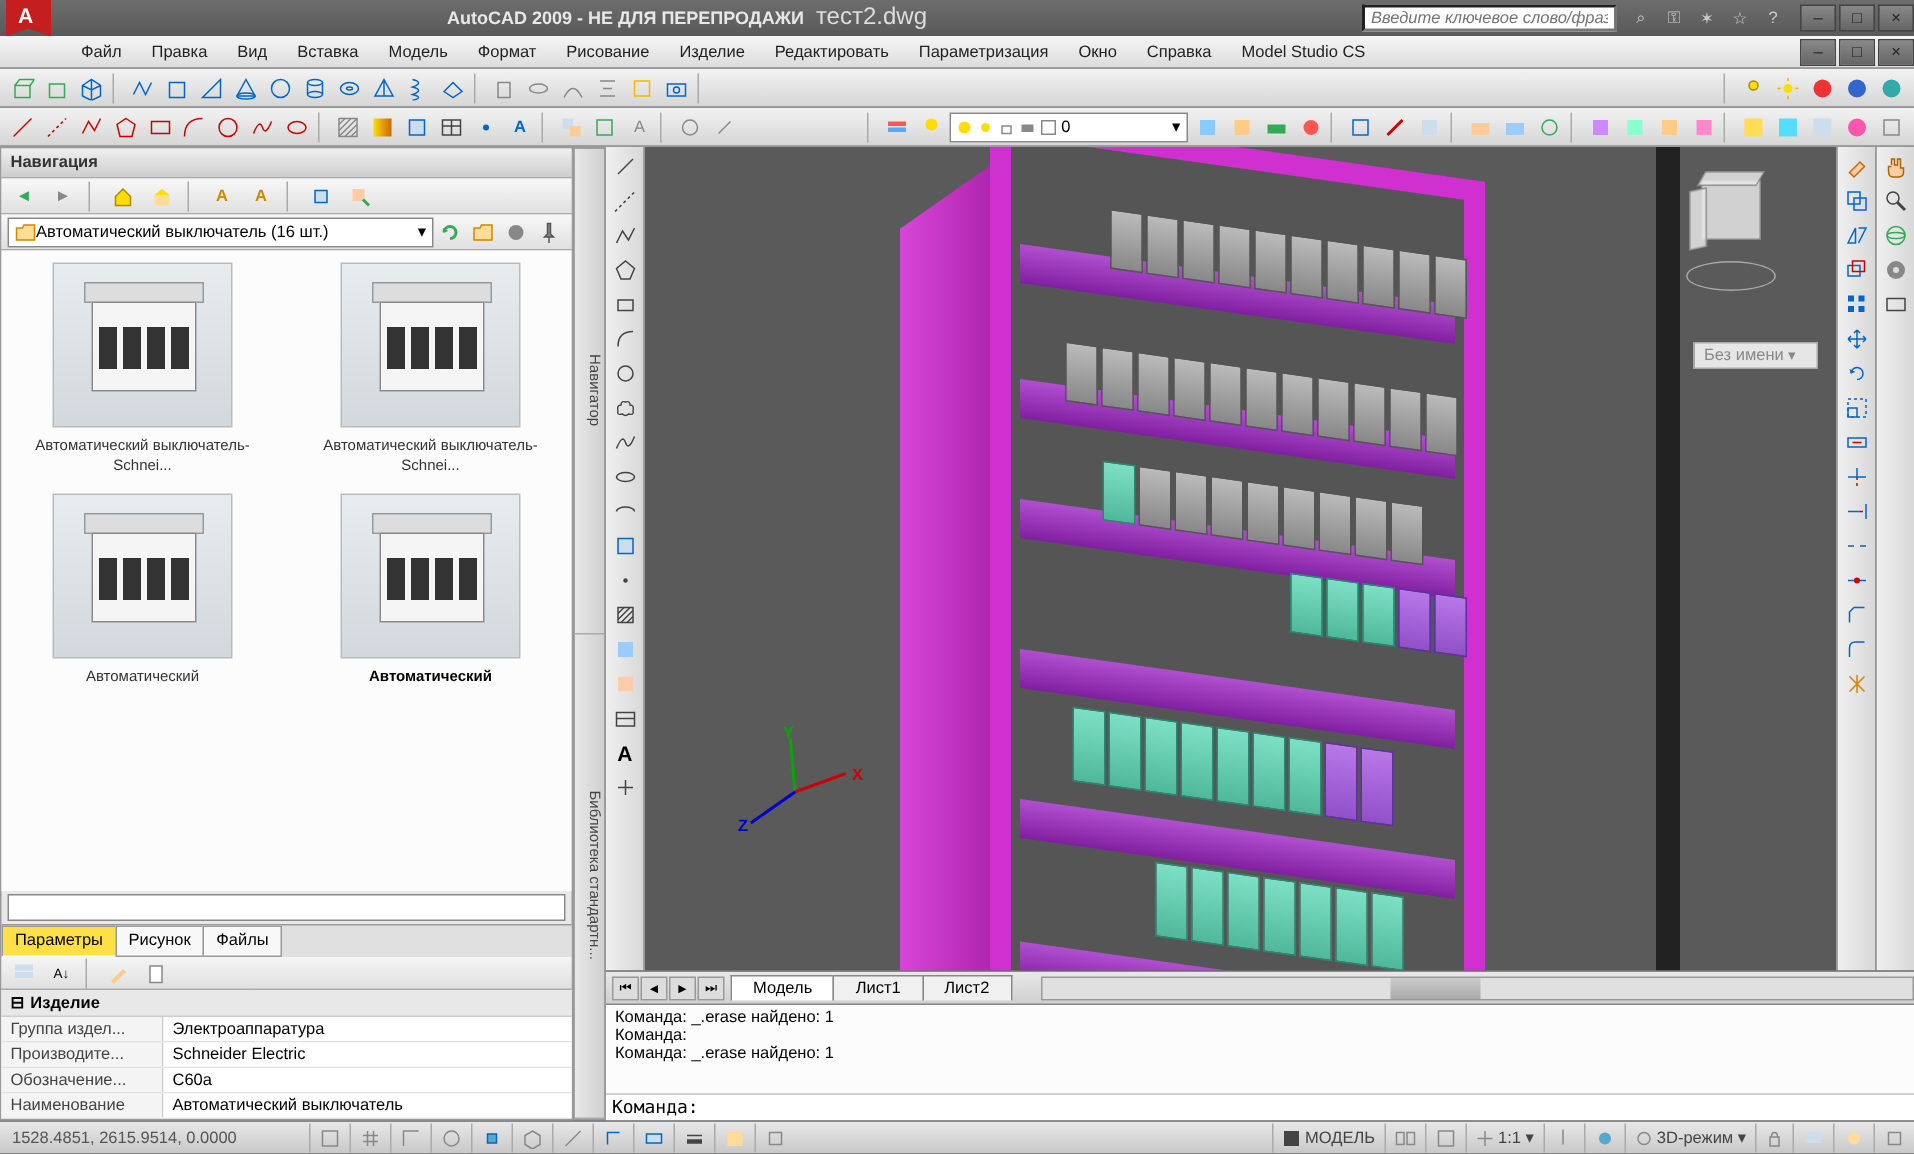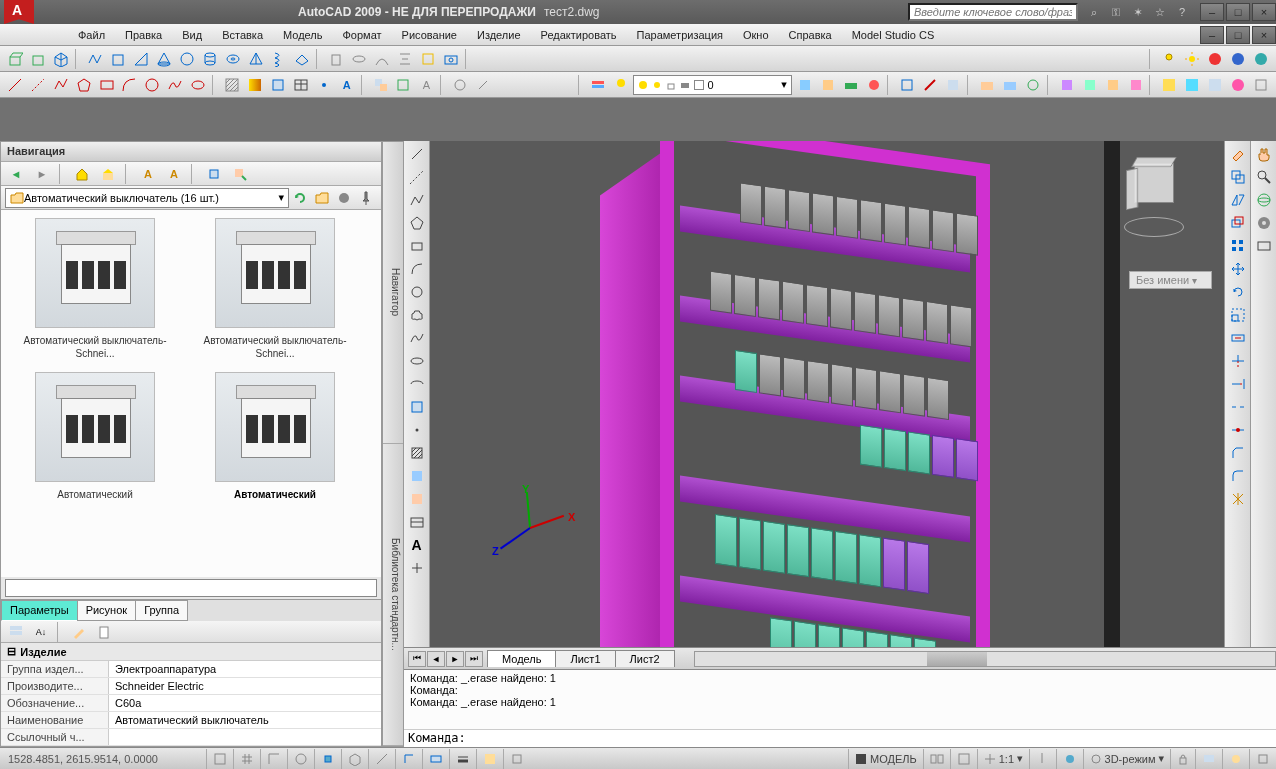--- a/index.html
+++ b/index.html
@@ -3,61 +3,61 @@
 <meta charset="utf-8">
 <style>
 * { margin: 0; padding: 0; box-sizing: border-box; font-family: Tahoma, sans-serif; font-size: 11px; }
 body { width: 1276px; height: 769px; background: #717171; overflow: hidden; display: flex; flex-direction: column; }
 
 
 .titlebar { height: 24px; background: linear-gradient(#6d6d6d,#595959); display: flex; align-items: center; color: #fff; }
 .app-logo { width: 30px; height: 24px; background: #c41e1e; clip-path: polygon(0 0,100% 0,100% 100%,50% 80%,0 100%); margin: 0 4px; position: relative; }
 .app-logo::after { content:"A"; color:#fff; font-weight:bold; position:absolute; left:8px; top:2px; font-size:14px;}
 .title-text { font-weight: bold; margin-left: 260px; color:#e8e8e8; font-size:12px;}
-.title-file { margin-left: 8px; color:#ddd; font-size:12px;}
+.title-file { margin-left: 8px; color:#ddd; font-size:16px;}
 .search-title { margin-left: auto; width: 170px; height: 18px; background: #fff; color: #888; font-style: italic; padding: 2px 4px; }
 .title-icons { display: flex; gap: 6px; margin: 0 8px; }
 .title-ic { width: 16px; height: 16px; display:flex; align-items:center; justify-content:center; color:#ccc; }
 .win-controls { display: flex; }
 .win-btn { width: 24px; height: 18px; background: linear-gradient(#888,#666); border: 1px solid #444; margin-left: 2px; display:flex;align-items:center;justify-content:center;color:#222;}
 
 
-.menubar { height: 22px; background: linear-gradient(#f5f5f5,#dcdcdc); display: flex; align-items: center; padding-left: 68px; border-bottom:1px solid #999;}
+.menubar { height: 22px; background: linear-gradient(#f5f5f5,#dcdcdc); display: flex; align-items: center; padding-left: 44px; border-bottom:1px solid #999;}
 .menu-item { padding: 3px 10px; color: #222; cursor:pointer;}
 
 
 .toolbar-row { height: 26px; background: linear-gradient(#f2f2f2,#d6d6d6); display: flex; align-items: center; border-bottom: 1px solid #999; padding: 0 4px; gap: 1px;}
 .tool-btn { width: 22px; height: 22px; border: 1px solid transparent; display: flex; align-items: center; justify-content: center; cursor:pointer; }
 .tool-sep { width: 6px; height: 20px; border-left: 1px solid #aaa; margin: 0 2px; }
 .layer-drop { width: 160px; height: 20px; background: #fff; border: 1px solid #888; display: flex; align-items: center; padding: 0 4px; gap:4px;}
 
 
-.main-area { flex: 1; display: flex; overflow: hidden; margin-top: 43px; }
+.main-area { flex: 1; display: flex; overflow: hidden; }
 
 
 .left-panel { width: 382px; background: #e8e8e8; display: flex; flex-direction: column; border: 1px solid #999;}
 .nav-header { height: 20px; background: linear-gradient(#f0f0f0,#cdcdcd); font-weight: bold; padding: 3px 6px; border-bottom:1px solid #aaa; color:#333;}
 .nav-toolbar { height: 24px; background: linear-gradient(#f8f8f8,#e0e0e0); display:flex; align-items:center; gap:4px; padding:0 4px; border-bottom:1px solid #aaa;}
 .nav-toolbar2 { height: 24px; background: linear-gradient(#f8f8f8,#e0e0e0); display:flex; align-items:center; padding:0 4px; border-bottom:1px solid #aaa;}
 .folder-drop { flex:1; height:20px; background:#fff; border:1px solid #888; display:flex; align-items:center; padding:0 4px;}
 .nav-gallery { flex: 1; background: #fcfcfc; overflow-y: auto; padding: 8px 4px;}
-.gallery-row { display: flex; }
+.gallery-row { display: flex; justify-content: space-between; }
 .gallery-item { width: 180px; text-align: center; margin-bottom: 12px;}
 .gallery-img { width: 120px; height: 110px; margin: 0 auto 6px; background: linear-gradient(#e8ecef,#d2d8dd); border:1px solid #bbb; position:relative;}
 .breaker-body { position:absolute; left:25px; top:25px; width:70px; height:60px; background:#f5f5f5; border:1px solid #888;}
 .breaker-top { position:absolute; left:20px; top:12px; width:80px; height:14px; background:#ddd; border:1px solid #999;}
 .breaker-sw { position:absolute; width:12px; height:28px; background:#333; top:42px;}
 .gallery-label { font-size:10px; color:#333; line-height:1.3;}
 .item-sel .gallery-label { font-weight:bold; color:#000;}
 .filter-inp { width: calc(100% - 8px); height: 18px; background:#fff; border:1px solid #888; margin:2px 4px;}
 
 
 .prop-tabs { height: 22px; background: #e0e0e0; display:flex; border-top:1px solid #999;}
 .prop-tab { padding: 3px 8px; border: 1px solid #999; background:#f8f8f8; margin-right:-1px; cursor:pointer;}
-.prop-tab.active { background:#5eead4; border-bottom-color:#fff;}
+.prop-tab.active { background:#fde047; border-bottom-color:#fff;}
 .prop-toolbar { height:22px; background: linear-gradient(#f5f5f5,#e0e0e0); display:flex; align-items:center; gap:3px; padding:0 4px; border-bottom:1px solid #aaa;}
 .prop-grid { background:#fff; flex-shrink:0;}
 .prop-section { background:#e8e8e8; padding:2px 6px; font-weight:bold; border-bottom:1px solid #ccc; display:flex; align-items:center; gap:4px;}
 .prop-row { display:flex; border-bottom:1px solid #e0e0e0;}
 .prop-key { width:108px; padding:2px 6px; color:#444; border-right:1px solid #ccc; background:#f4f4f4; white-space:nowrap; overflow:hidden; text-overflow:ellipsis;}
 .prop-val { flex:1; padding:2px 6px; background:#fff; white-space:nowrap; overflow:hidden; text-overflow:ellipsis;}
 
 
 .side-tabs { width: 22px; background: linear-gradient(90deg,#e8e8e8,#d0d0d0); display:flex; flex-direction:column; border:1px solid #999;}
 .side-tab { flex:1; writing-mode: vertical-rl; text-align:center; padding:8px 2px; border-bottom:1px solid #aaa; cursor:pointer; font-size:10px; color:#444;}
@@ -665,21 +665,21 @@
             </div>
           <div class="gallery-label">Автоматический</div>
         </div>
       </div>
     </div>
     <input class="filter-inp" style="">
 
     <div class="prop-tabs">
       <div class="prop-tab active">Параметры</div>
       <div class="prop-tab">Рисунок</div>
-      <div class="prop-tab">Группа</div>
+      <div class="prop-tab">Файлы</div>
     </div>
     <div class="prop-toolbar">
       <div class="tool-btn">
           <svg width="14" height="14">
             <rect x="1" y="1" width="12" height="4" fill="#cde"></rect>
             <rect x="1" y="6" width="12" height="4" fill="#cde"></rect>
           </svg>
         </div>
       <div class="tool-btn">
           <span style="font-size:9px">A↓</span>
@@ -709,24 +709,20 @@
           <div class="prop-key">Производите...</div>
           <div class="prop-val">Schneider Electric</div>
         </div>
       <div class="prop-row">
           <div class="prop-key">Обозначение...</div>
           <div class="prop-val">C60a</div>
         </div>
       <div class="prop-row">
           <div class="prop-key">Наименование</div>
           <div class="prop-val">Автоматический выключатель</div>
-        </div>
-      <div class="prop-row">
-          <div class="prop-key">Ссылочный ч...</div>
-          <div class="prop-val"></div>
         </div>
     </div>
   </div>
 
   <div class="side-tabs">
     <div class="side-tab">Навигатор</div>
     <div class="side-tab">Библиотека стандартн...</div>
   </div>
 
   <div class="draw-wrap">

